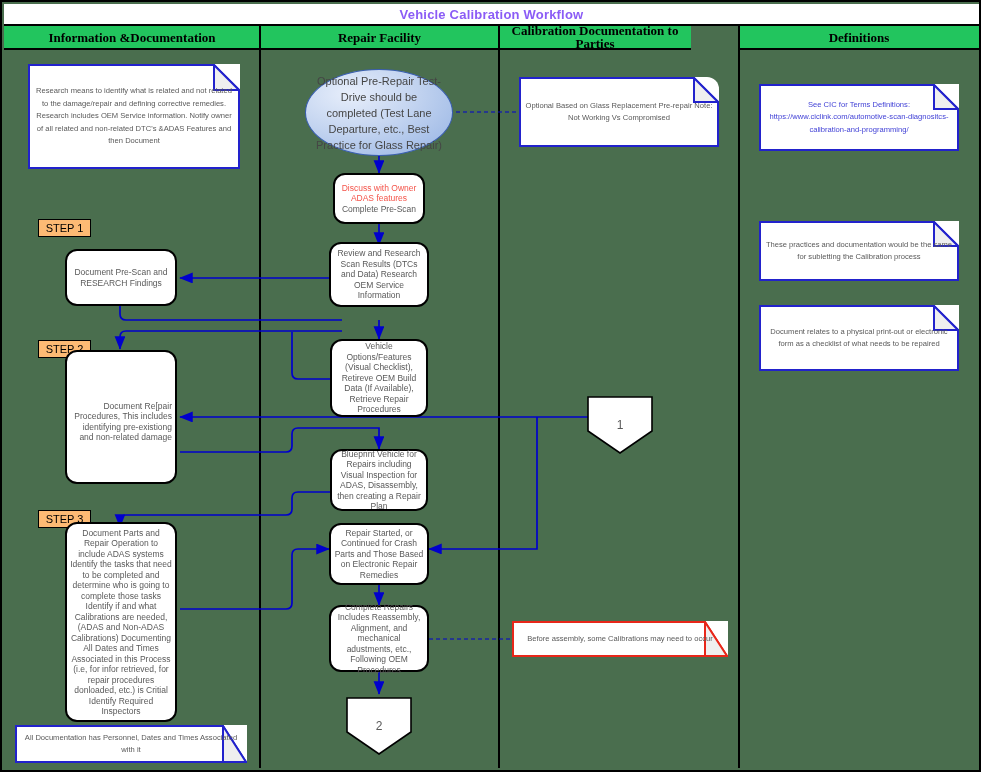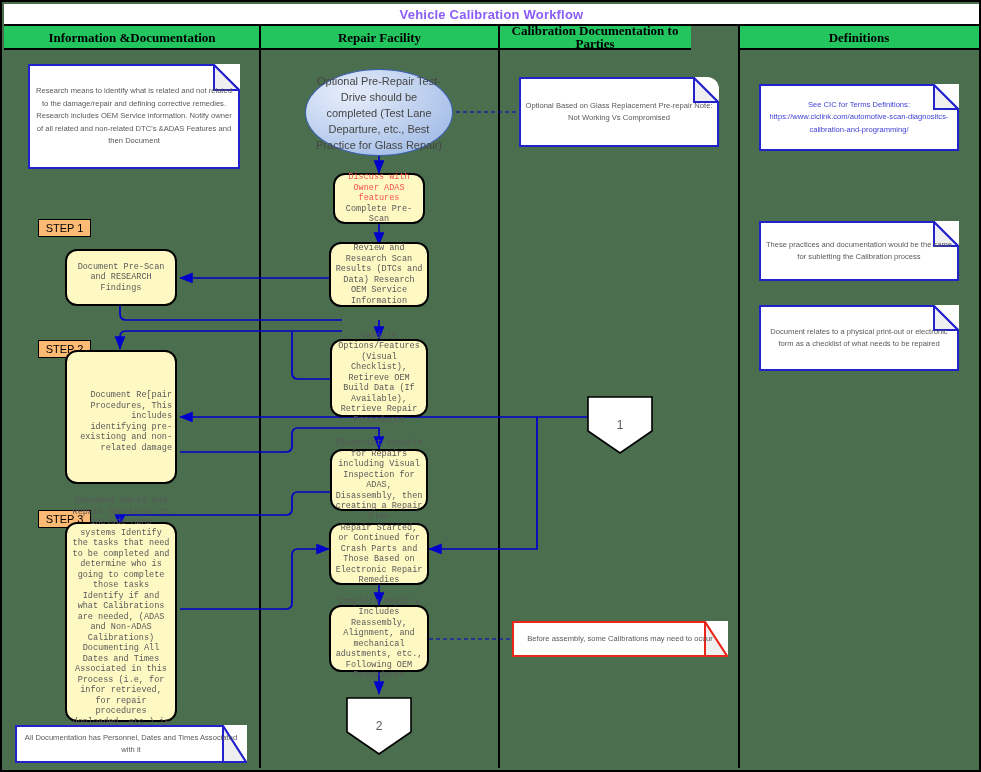--- a/index.html
+++ b/index.html
@@ -13,22 +13,22 @@
         border-bottom:2px solid #000;box-sizing:border-box;display:flex;align-items:center;justify-content:center;}
   .title-band .t{font-size:13px;font-weight:bold;color:#8b5cf6;letter-spacing:.2px;}
 
   .col-head{position:absolute;top:24px;height:24px;background:#22c55e;border-bottom:2px solid #000;
         box-sizing:border-box;display:flex;align-items:center;justify-content:center;text-align:center;font-family:Liberation Serif, serif;}
   .col-head span{font-size:13px;font-weight:bold;color:#000;line-height:13px;}
 
   .vline{position:absolute;top:24px;bottom:2px;width:2px;background:#000;}
 
   
-  .node{position:absolute;box-sizing:border-box;background:#fef9c3;
-        display:flex;align-items:center;justify-content:center;text-align:center;font-family:Liberation Mono, monospace;}
+  .node{position:absolute;box-sizing:border-box;background:#ffffff;
+        display:flex;align-items:center;justify-content:center;text-align:center;}
   .rr{border:2px solid #000;border-radius:12px;}
   .rr .txt{font-size:8.5px;color:#595959;line-height:10.5px;padding:0 3px;}
 
   .oval{position:absolute;box-sizing:border-box;border:1.5px solid #3a5fb0;border-radius:50%;
         background:radial-gradient(ellipse at 30% 28%, #e7eefb 0%, #c3d4f0 45%, #94b2e3 100%);
         display:flex;align-items:center;justify-content:center;text-align:center;}
   .oval .txt{font-size:11px;color:#454545;line-height:16px;padding:0 10px;}
 
   
   .note{position:absolute;box-sizing:border-box;background:#fff;

